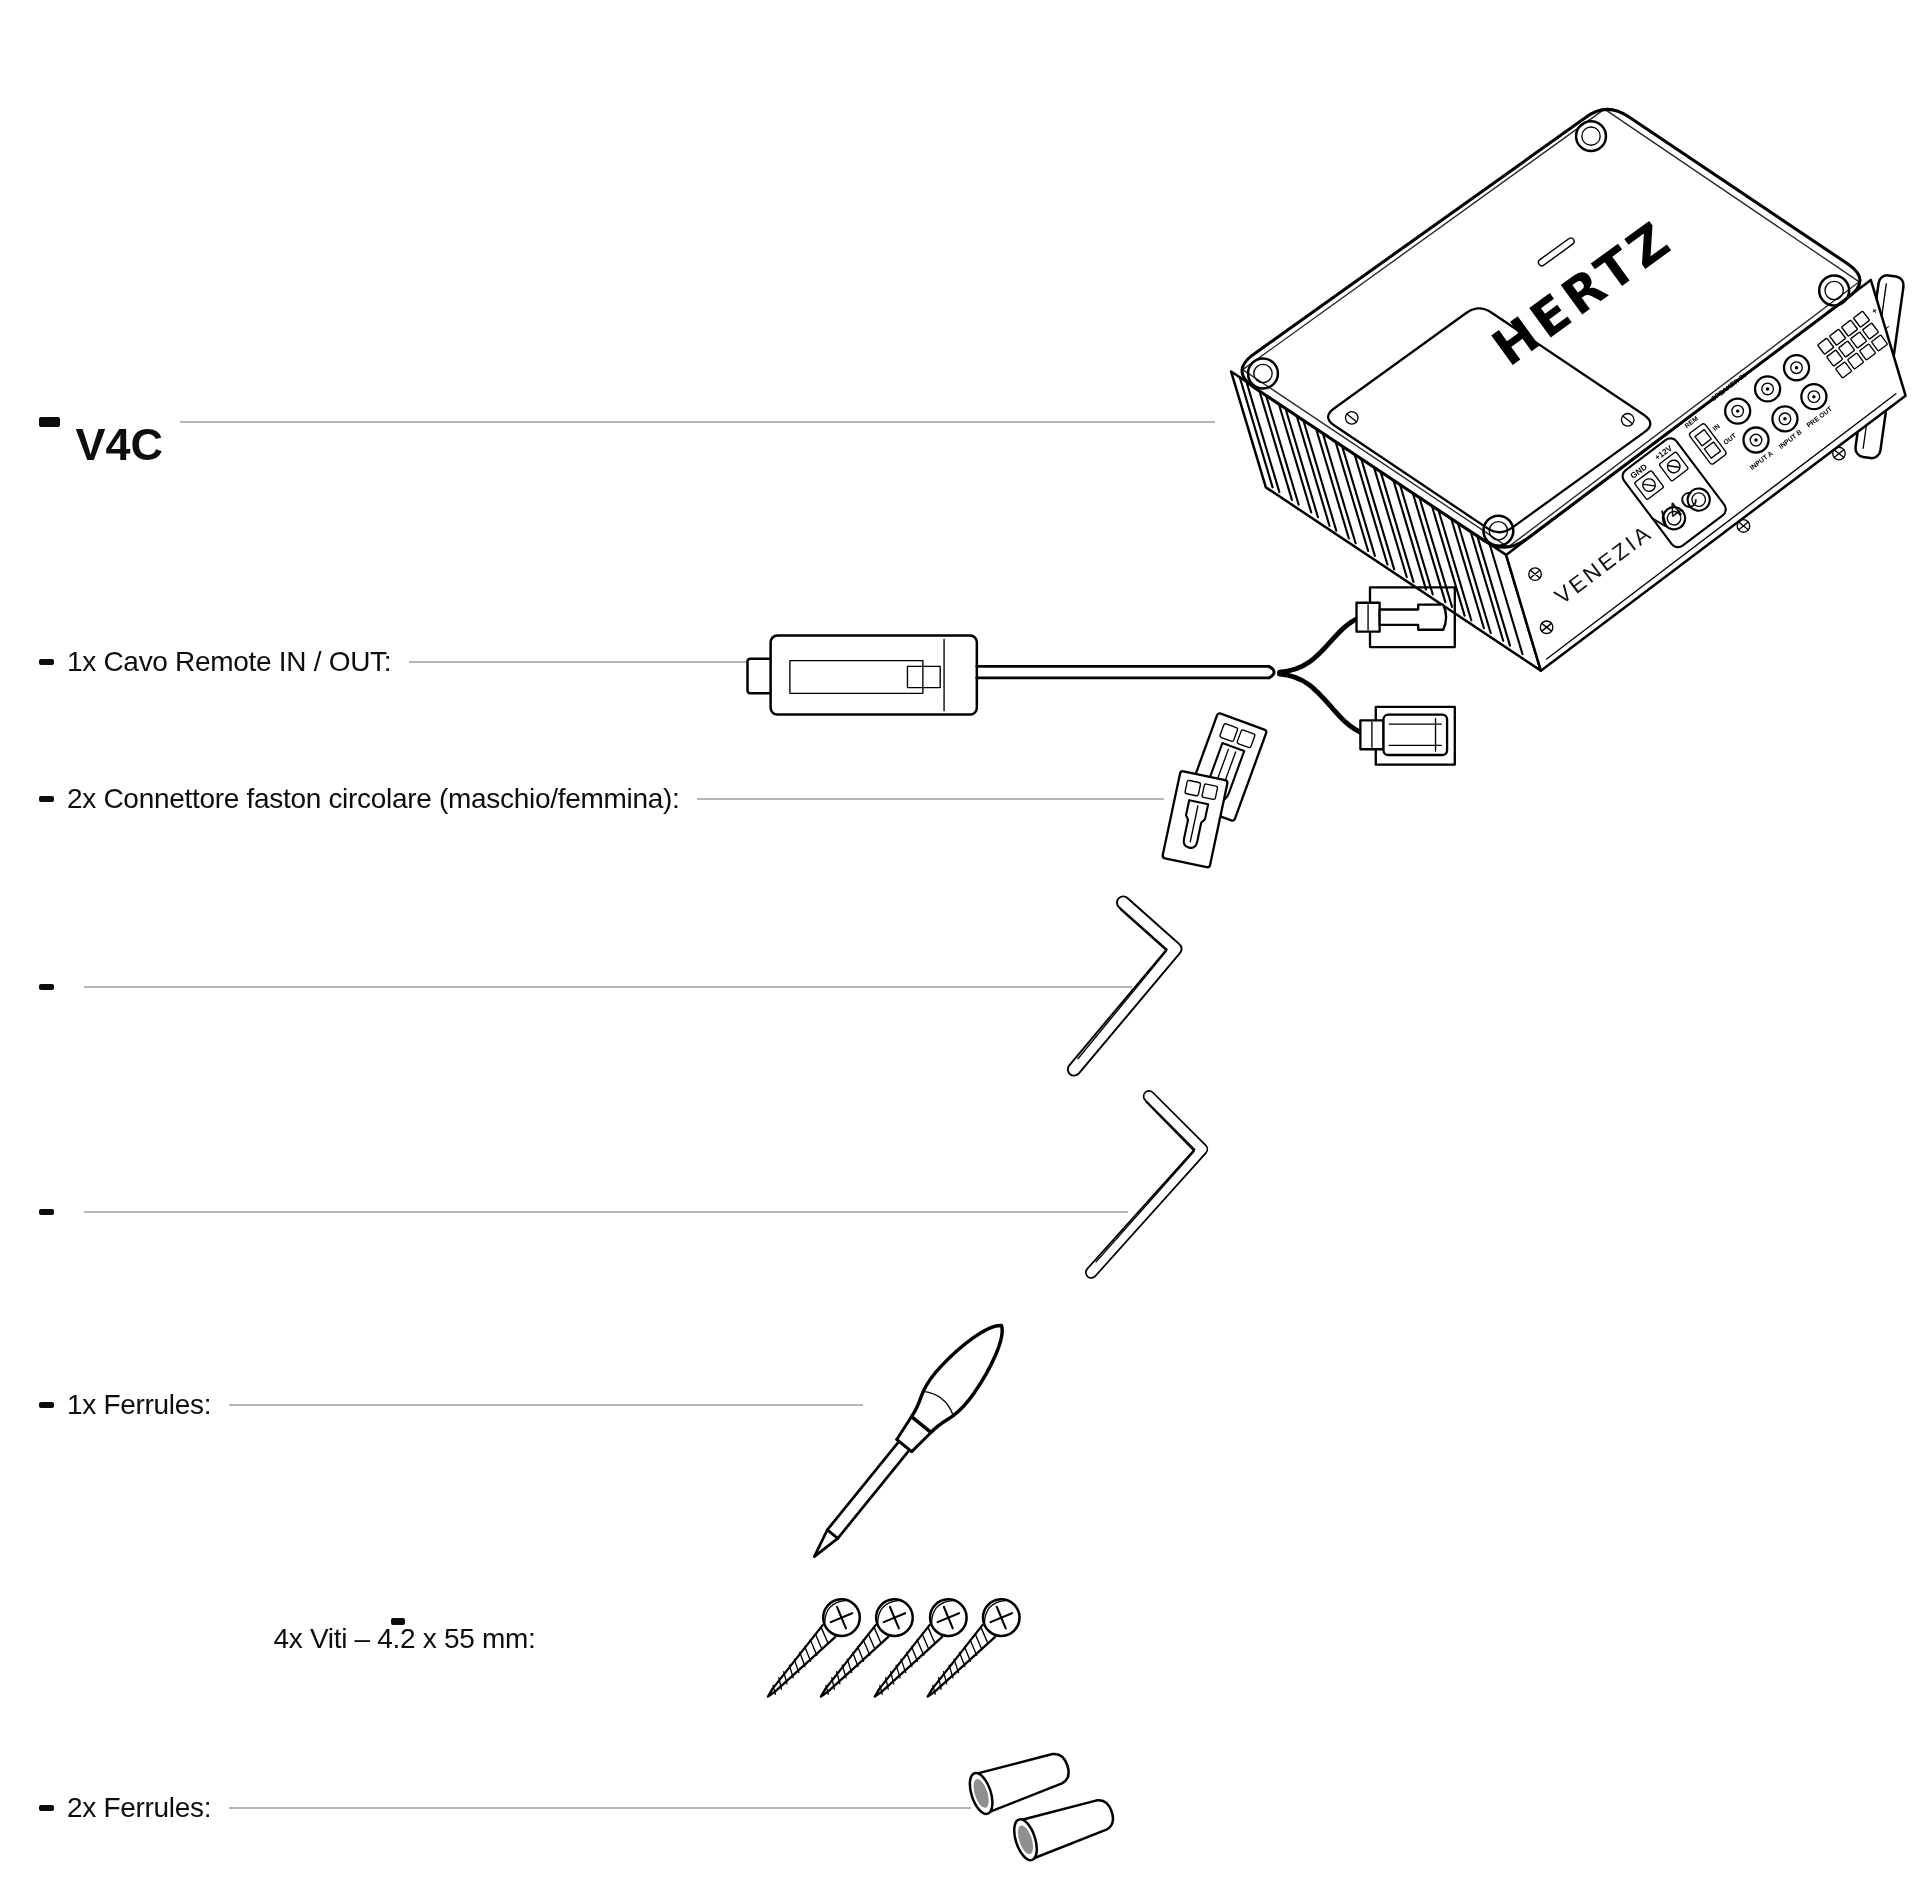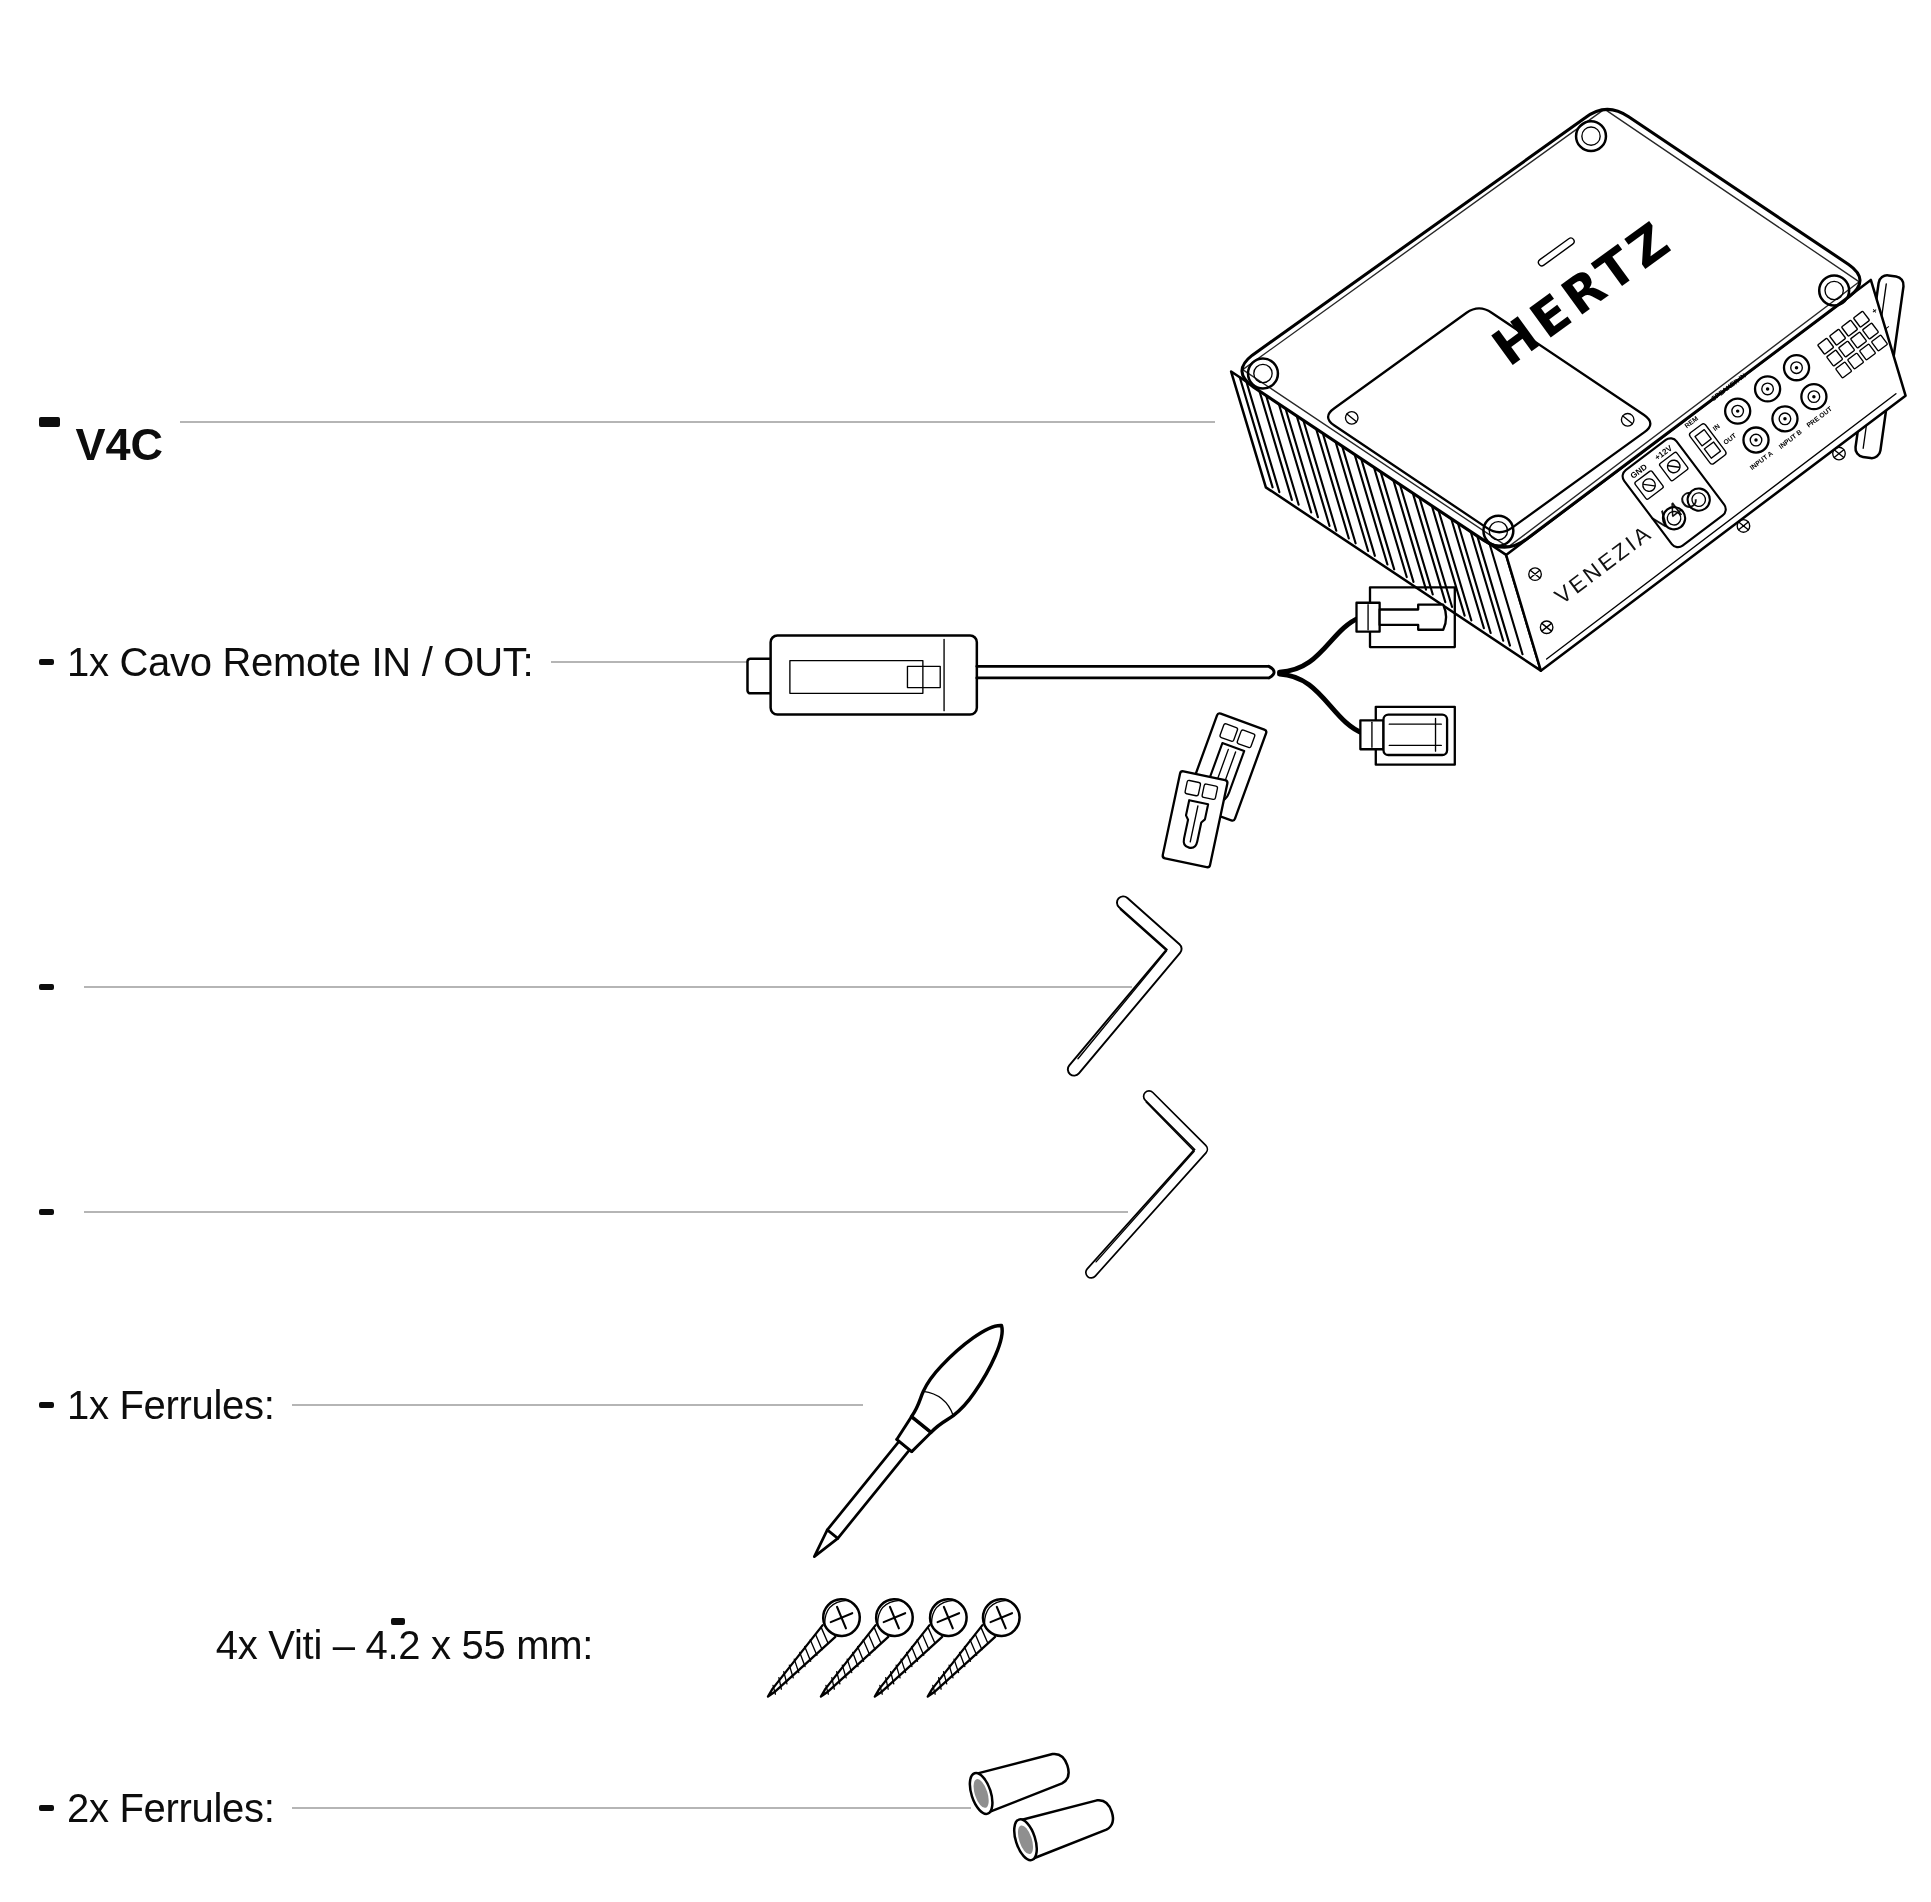--- a/index.html
+++ b/index.html
@@ -4,21 +4,21 @@
 <style>
   html,body{margin:0;padding:0;background:#ffffff;}
   body{width:1931px;height:1902px;position:relative;overflow:hidden;
        font-family:"Liberation Sans",sans-serif;color:#0d0d0d;}
   .stage{position:absolute;inset:0;}
   
   .row{position:absolute;display:flex;align-items:center;}
   .dash{display:inline-block;width:14.5px;height:6.8px;background:#0d0d0d;border-radius:1.9px;
         margin-right:13.5px;flex:0 0 auto;}
   .dash.big{width:21px;height:9.7px;margin-right:15.4px;}
-  .lbl{font-size:40px;font-weight:300;letter-spacing:-0.3px;white-space:nowrap;line-height:1;}
+  .lbl{font-size:28px;font-weight:300;letter-spacing:-0.3px;white-space:nowrap;line-height:1;}
   .lbl.v4c{font-size:45px;font-weight:700;letter-spacing:0px;margin-top:44px;}
   .leader{flex:1 1 auto;height:2.9px;background:#b5b5b5;margin-left:17.4px;align-self:center;}
   
   svg{position:absolute;overflow:visible;}
   .ln {stroke:#000;stroke-width:2.6;fill:none;stroke-linecap:round;stroke-linejoin:round;}
   .lnf{stroke:#000;stroke-width:2.6;fill:#fff;stroke-linecap:round;stroke-linejoin:round;}
   .thin{stroke:#000;stroke-width:1.4;fill:none;stroke-linecap:round;stroke-linejoin:round;}
   .fin{stroke:#000;stroke-width:2.2;fill:none;stroke-linecap:round;}
   .wire{stroke:#000;stroke-width:5;fill:none;stroke-linecap:round;}
   .amp-logo{font-family:"DejaVu Sans","Liberation Sans",sans-serif;font-weight:700;
@@ -38,20 +38,25 @@
     <span class="lbl v4c">V4C</span>
     <span class="leader"></span>
   </div>
 
   <div class="row" style="left:39px;top:639px;width:726px;height:46px;">
     <span class="dash"></span>
     <span class="lbl">1x Cavo Remote IN / OUT:</span>
     <span class="leader"></span>
   </div>
 
+  <div class="row" style="left:39px;top:776px;width:1125px;height:46px;">
+    <span class="dash"></span>
+    <span class="lbl">2x Connettore faston circolare (maschio/femmina):</span>
+    <span class="leader"></span>
+  </div>
 
   <div class="row" style="left:39px;top:964px;width:1093px;height:46px;">
     <span class="dash"></span>
     <span class="leader"></span>
   </div>
 
   <div class="row" style="left:39px;top:1189px;width:1089px;height:46px;">
     <span class="dash"></span>
     <span class="leader"></span>
   </div>

